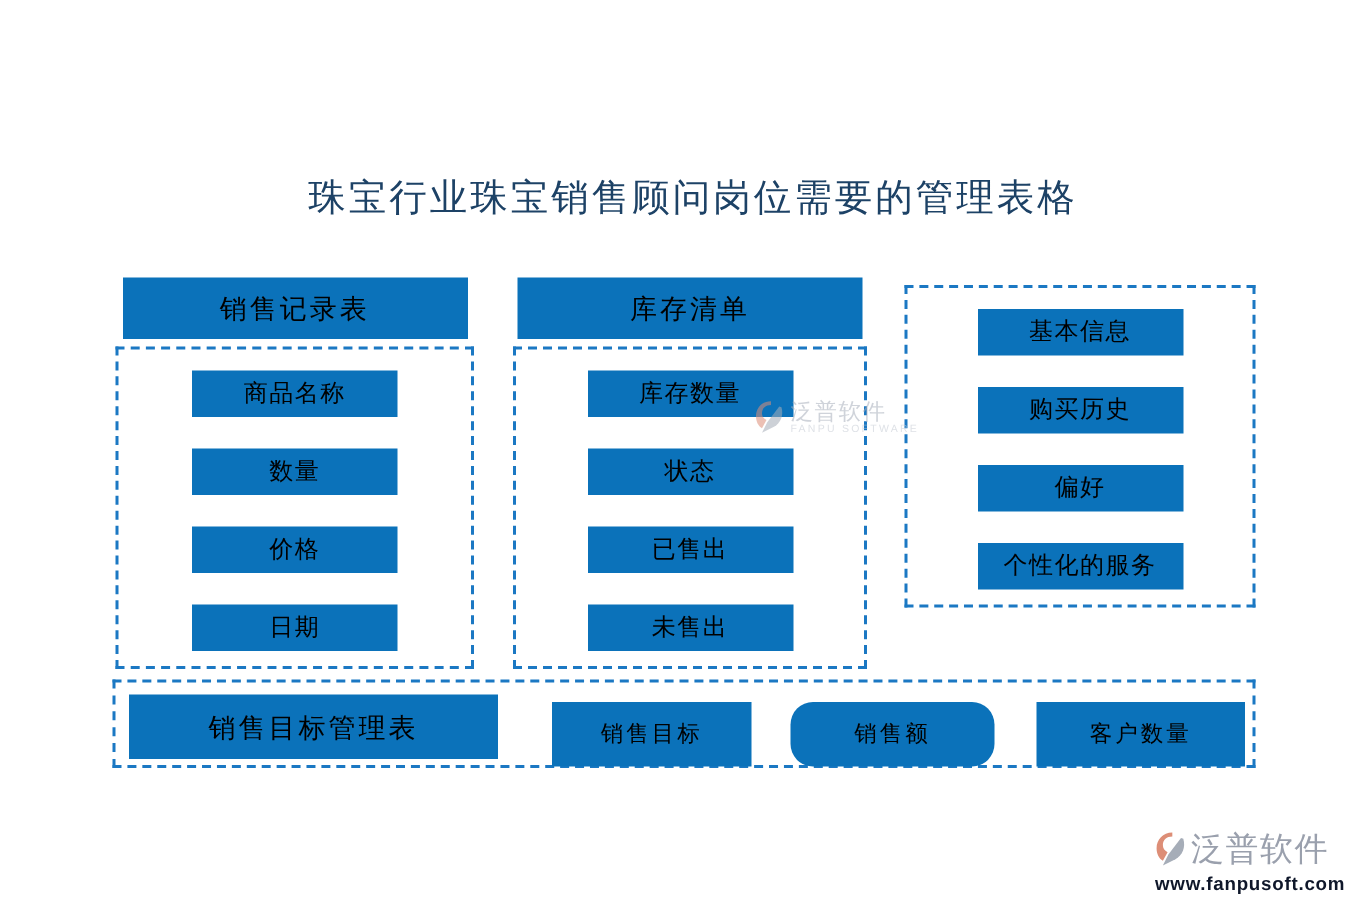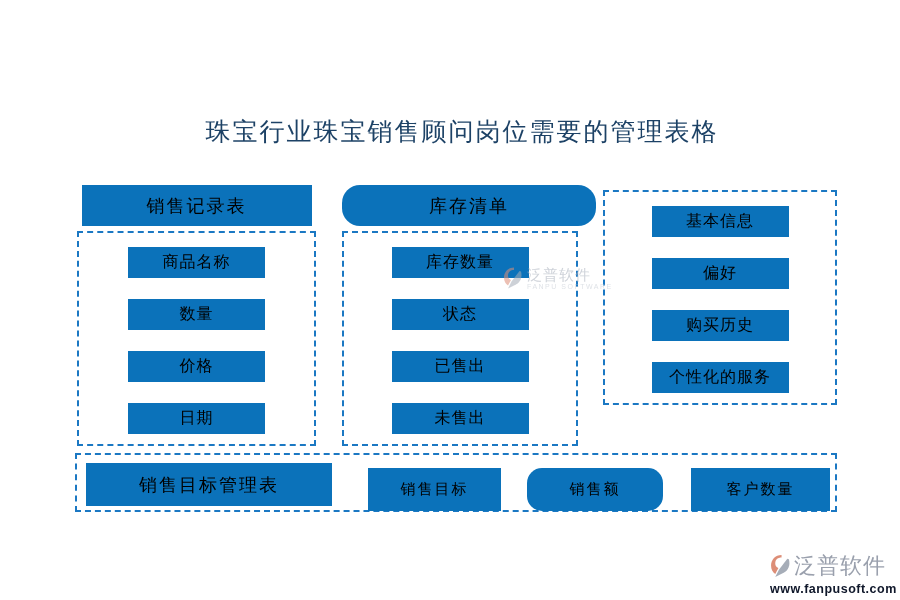--- a/index.html
+++ b/index.html
@@ -17,21 +17,21 @@
     background:#0b72ba;color:#000000;
     display:flex;align-items:center;justify-content:center;
     letter-spacing:2px;box-sizing:border-box;
   }
   .col{position:absolute;top:185px;}
   .col-1{left:77px;width:239px;}
   .col-2{left:342px;width:236px;}
   .col-3{left:603px;width:234px;}
   .header-node{height:41px;font-size:18px;margin:0 auto;}
   .col-1 .header-node{width:230px;}
-  .col-2 .header-node{width:254px;border-radius:18px;}
+  .col-2 .header-node{width:230px;}
   .col-3 .header-node{width:232px;}
   .group{
     margin-top:5px;border:2px dashed #1b78c3;box-sizing:border-box;height:215px;
     display:flex;flex-direction:column;align-items:center;
     padding-top:14px;gap:21px;
   }
   .item-node{width:137px;height:31px;font-size:16px;letter-spacing:1px;flex:none;}
   .bottom-box{
     position:absolute;left:75px;top:453px;width:762px;height:59px;
     border:2px dashed #1b78c3;box-sizing:border-box;
@@ -92,22 +92,22 @@
       <div class="node item-node">库存数量</div>
       <div class="node item-node">状态</div>
       <div class="node item-node">已售出</div>
       <div class="node item-node">未售出</div>
     </div>
   </div>
 
   <div class="col col-3">
     <div class="group">
       <div class="node item-node">基本信息</div>
+      <div class="node item-node">购买历史</div>
       <div class="node item-node">偏好</div>
-      <div class="node item-node">购买历史</div>
       <div class="node item-node">个性化的服务</div>
     </div>
   </div>
 
   <div class="bottom-box">
     <div class="node bottom-header">销售目标管理表</div>
     <div class="node bottom-node bn-1">销售目标</div>
     <div class="node bottom-node bn-2">销售额</div>
     <div class="node bottom-node bn-3">客户数量</div>
   </div>

